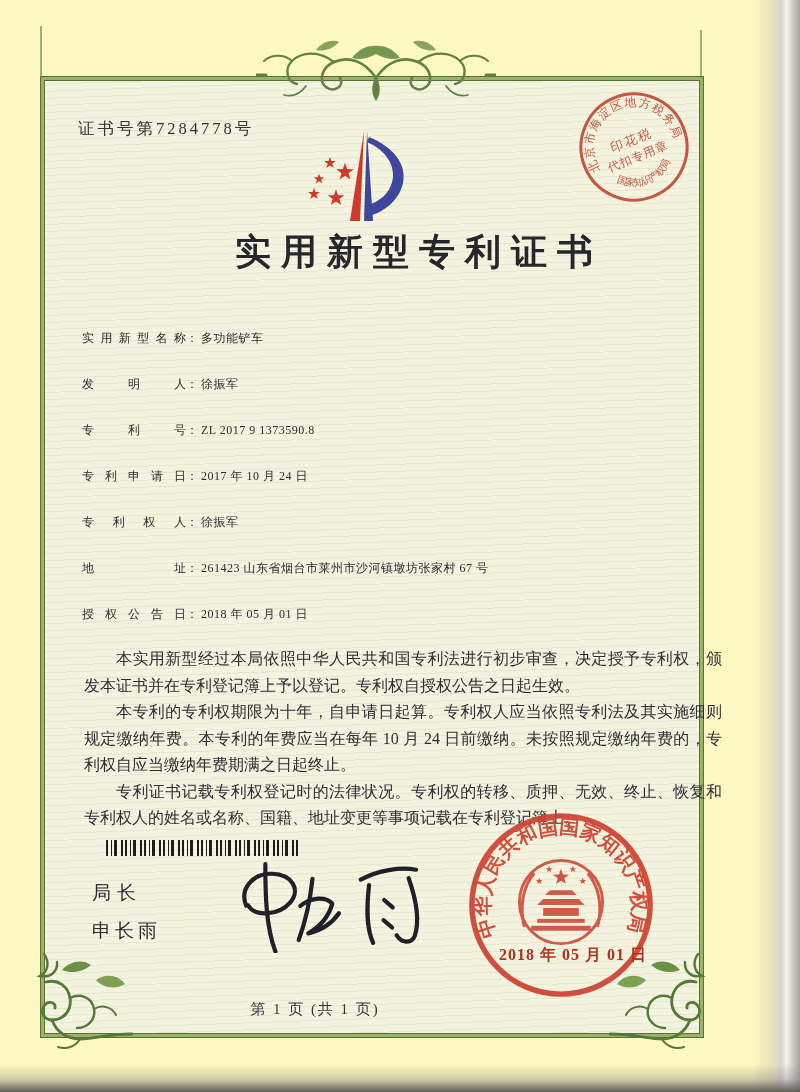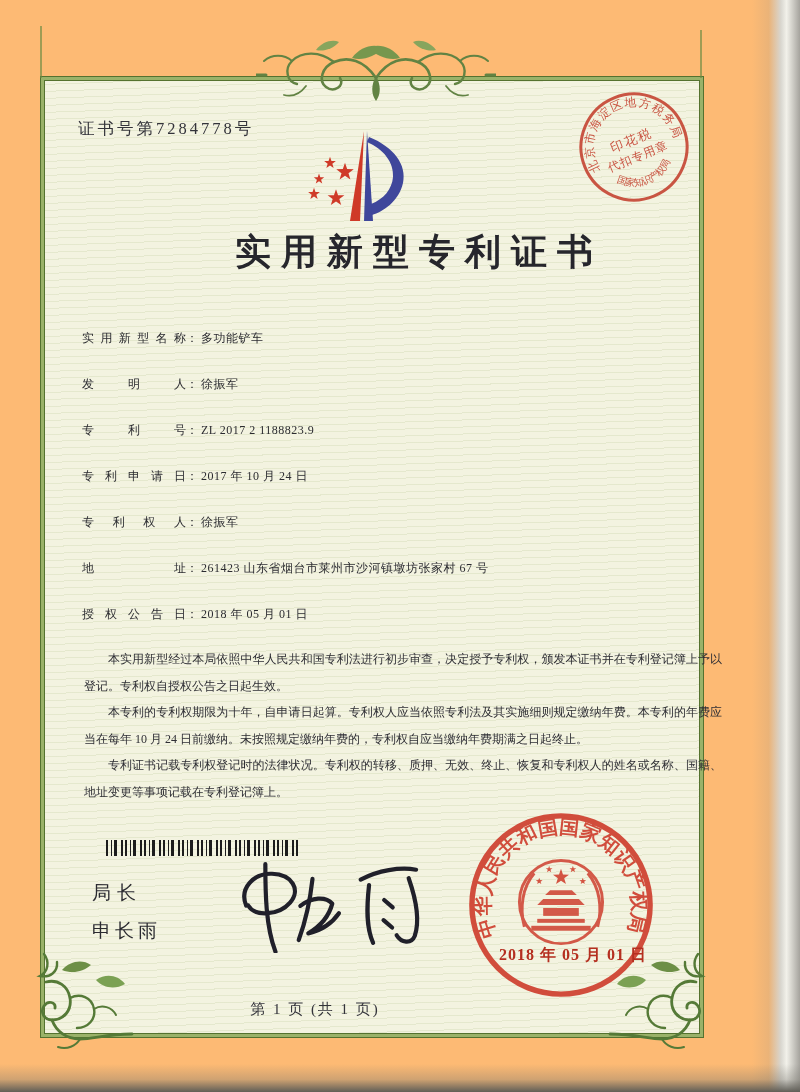--- a/index.html
+++ b/index.html
@@ -1,37 +1,37 @@
 <!DOCTYPE html>
 <html><head>
 <meta charset="utf-8">
 <style>
   html,body{margin:0;padding:0;background:#6e6c68;}
-  .scan{position:relative;width:800px;height:1092px;margin:0 auto;background:#fdba74;
+  .scan{position:relative;width:800px;height:1092px;margin:0 auto;background:#fef9c3;
         overflow:hidden;font-family:"Liberation Serif","DejaVu Serif",serif;color:#2b2b30;}
   
   .frame{position:absolute;left:40px;top:76px;width:662px;height:960px;z-index:1;
          border:1px solid #55722f;
          box-shadow:inset 0 0 0 3px #9ab269,inset 0 0 0 4px #55722f;
          background-color:#f3f3e0;
          background-image:repeating-linear-gradient(178deg,rgba(140,165,90,.14) 0 1px,rgba(0,0,0,0) 1px 7px);}
   .tick{position:absolute;width:2px;background:#6d8c44;opacity:.65;z-index:2;}
   .orn{position:absolute;z-index:3;}
   .content{position:absolute;inset:0;z-index:4;}
   .certno{position:absolute;left:78px;top:118px;font-size:16.5px;letter-spacing:3px;color:#33333a;}
   .logo{position:absolute;left:302px;top:127px;}
   .stamp{position:absolute;left:563px;top:76px;z-index:6;opacity:.92;}
   .title{position:absolute;left:40px;top:228px;width:662px;text-align:center;
          font-size:36px;font-weight:bold;letter-spacing:10px;color:#26262c;padding-left:48px;}
   .fields{position:absolute;left:82px;top:330px;width:640px;font-size:12px;}
   .frow{position:relative;height:24px;margin-bottom:22px;white-space:nowrap;}
   .flabel{display:inline-block;width:104px;text-align:justify;text-align-last:justify;vertical-align:top;}
   .fval{letter-spacing:.5px;}
   .frow .second{position:absolute;left:362px;top:0;}
-  .paras{position:absolute;left:84px;top:646px;width:638px;font-size:12px;line-height:26.5px;
+  .paras{position:absolute;left:84px;top:646px;width:638px;font-size:16px;line-height:26.5px;
          text-align:justify;color:#2e2e34;}
   .paras p{margin:0;text-indent:2em;}
   .barcode{position:absolute;left:106px;top:840px;width:192px;height:16px;
            background:repeating-linear-gradient(90deg,#1d1d1d 0 2px,rgba(0,0,0,0) 2px 5px,#1d1d1d 5px 6px,rgba(0,0,0,0) 6px 8px,#1d1d1d 8px 11px,rgba(0,0,0,0) 11px 15px,#1d1d1d 15px 17px,rgba(0,0,0,0) 17px 19px);}
   .officer{position:absolute;left:92px;top:880px;font-size:19px;color:#2a2a30;}
   .officer .t{letter-spacing:6px;}
   .officer .n{margin-top:12px;letter-spacing:4px;}
   .sig{position:absolute;left:212px;top:848px;z-index:5;}
   .seal{position:absolute;left:462px;top:806px;z-index:5;opacity:.93;}
   .sealdate{position:absolute;left:478px;top:945px;width:190px;z-index:6;text-align:center;
@@ -125,21 +125,21 @@
       <div class="frow">
         <span class="flabel">实用新型名称</span><span>：</span>
         <span class="fval">多功能铲车</span>
       </div>
       <div class="frow">
         <span class="flabel">发明人</span><span>：</span>
         <span class="fval">徐振军</span>
       </div>
       <div class="frow">
         <span class="flabel">专利号</span><span>：</span>
-        <span class="fval">ZL 2017 2 1188823.9</span>
+        <span class="fval">ZL 2017 9 1373590.8</span>
       </div>
       <div class="frow">
         <span class="flabel">专利申请日</span><span>：</span>
         <span class="fval">2017 年 10 月 24 日</span>
       </div>
       <div class="frow">
         <span class="flabel">专利权人</span><span>：</span>
         <span class="fval">徐振军</span>
       </div>
       <div class="frow">

